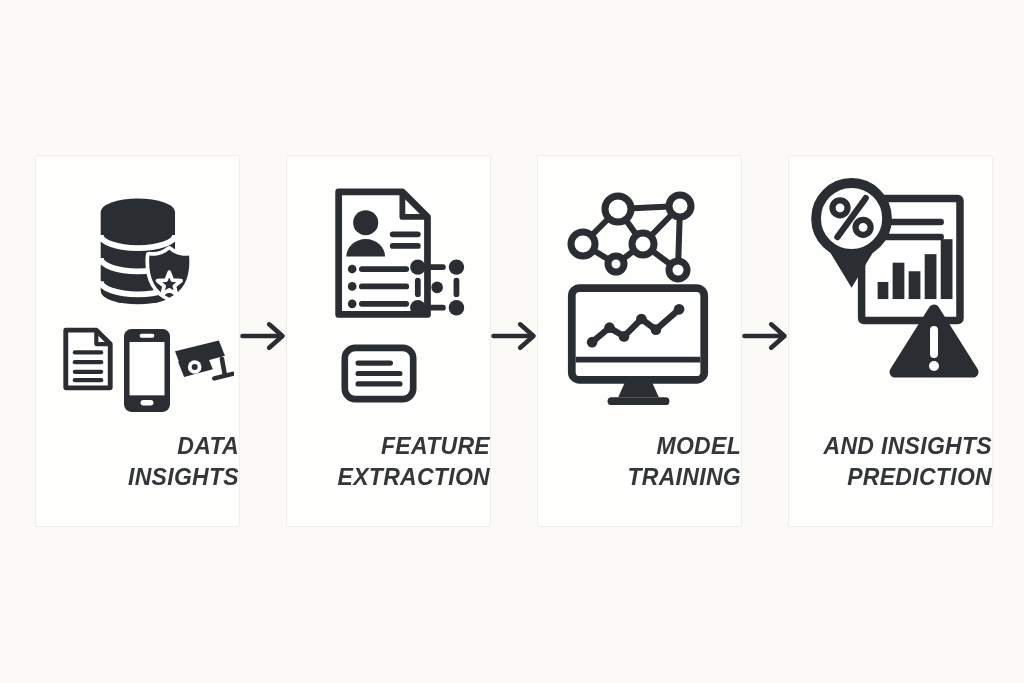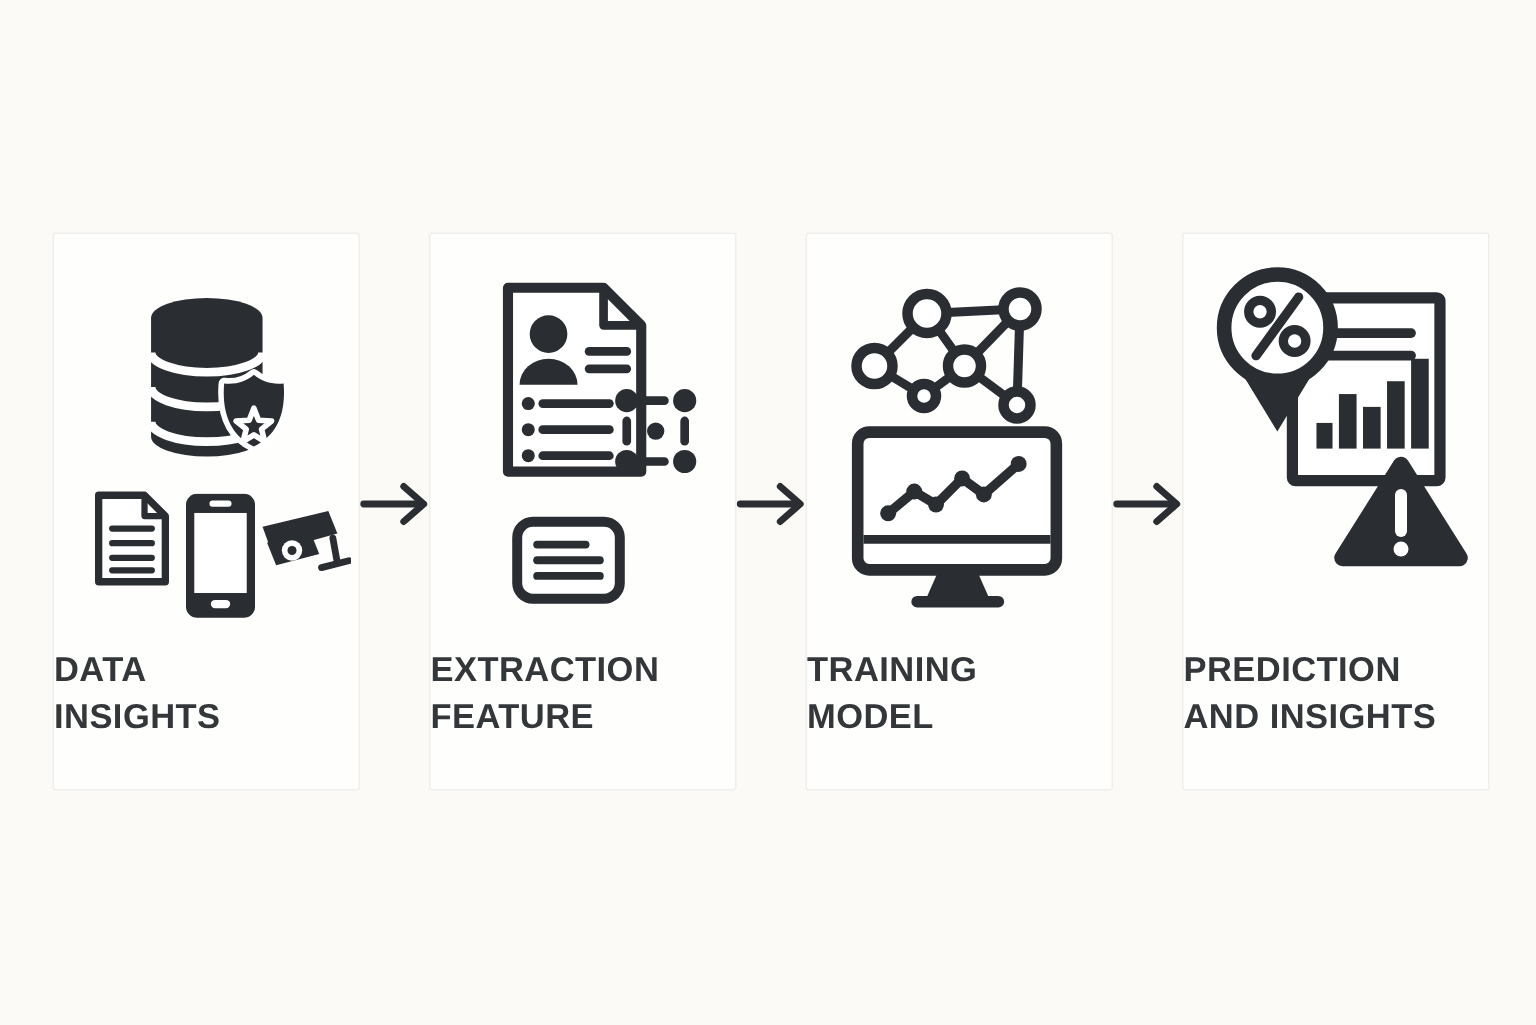--- a/index.html
+++ b/index.html
@@ -22,22 +22,22 @@
   .panel{
     position:absolute;top:155px;width:205px;height:372px;
     background:var(--panel);
     border:1px solid var(--panel-border);
     border-radius:2px;
   }
   .panel.p1{left:35px;} .panel.p2{left:286px;} .panel.p3{left:537px;} .panel.p4{left:788px;}
   .panel svg{position:absolute;color:var(--ink);}
   .panel-label{
     position:absolute;top:275px;left:0;right:0;
-    text-align:left;font-size:23px;font-weight:700;
-    color:var(--text);line-height:1.35;letter-spacing:.3px;
+    text-align:right;font-size:23px;font-weight:700;
+    color:var(--text);line-height:1.35;letter-spacing:.3px;font-style:italic;
   }
   .panel-label span{display:block;}
   .arrow{
     position:absolute;top:321px;width:50px;height:30px;color:var(--ink);
   }
   .arrow.a1{left:240px;} .arrow.a2{left:491px;} .arrow.a3{left:742px;}
 </style>
 </head>
 <body>
 
@@ -131,22 +131,22 @@
     </svg>
     <svg style="left:54px;top:188px;width:76px;height:59px" viewBox="0 0 80 62">
       <rect x="4" y="4" width="72" height="54" rx="11" fill="#fff" stroke="currentColor" stroke-width="7"></rect>
       <g stroke="currentColor" stroke-width="5.5" stroke-linecap="round">
         <line x1="18" y1="20" x2="52" y2="20"></line>
           <line x1="18" y1="31" x2="62" y2="31"></line>
           <line x1="18" y1="42" x2="62" y2="42"></line>
       </g>
     </svg>
     <div class="panel-label">
+      <span>FEATURE</span>
       <span>EXTRACTION</span>
-      <span>FEATURE</span>
     </div>
   </section>
 
   <svg class="arrow a2" viewBox="0 0 60 36">
     <g stroke="currentColor" stroke-width="5.5" stroke-linecap="round" stroke-linejoin="round" fill="none">
       <line x1="3" y1="18" x2="46" y2="18"></line>
         <path d="M35,4 L51,18 L35,32"></path>
     </g>
   </svg>
 
@@ -182,22 +182,22 @@
           <circle cx="27" cy="62" r="5.5"></circle>
             <circle cx="45" cy="47" r="5.5"></circle>
             <circle cx="60" cy="56" r="5.5"></circle>
           <circle cx="78" cy="38" r="5.5"></circle>
             <circle cx="93" cy="49" r="5.5"></circle>
             <circle cx="117" cy="28" r="5.5"></circle>
         </g>
       </g>
     </svg>
     <div class="panel-label">
+      <span>MODEL</span>
       <span>TRAINING</span>
-      <span>MODEL</span>
     </div>
   </section>
 
   <svg class="arrow a3" viewBox="0 0 60 36">
     <g stroke="currentColor" stroke-width="5.5" stroke-linecap="round" stroke-linejoin="round" fill="none">
       <line x1="3" y1="18" x2="46" y2="18"></line>
         <path d="M35,4 L51,18 L35,32"></path>
     </g>
   </svg>
 
@@ -224,18 +224,18 @@
         <circle cx="70" cy="60" r="8.5" fill="none" stroke="currentColor" stroke-width="7"></circle>
         <line x1="73" y1="27" x2="41" y2="71" stroke="currentColor" stroke-width="7" stroke-linecap="round"></line>
       </g>
     </svg>
     <svg style="left:100px;top:146px;width:90px;height:80px" viewBox="0 0 90 80">
       <path d="M45,8 L84,70 H6 Z" fill="currentColor" stroke="currentColor" stroke-width="11" stroke-linejoin="round"></path>
       <line x1="45" y1="28" x2="45" y2="52" stroke="#fff" stroke-width="8" stroke-linecap="round"></line>
       <circle cx="45" cy="64" r="5" fill="#fff"></circle>
     </svg>
     <div class="panel-label">
+      <span>AND INSIGHTS</span>
       <span>PREDICTION</span>
-      <span>AND INSIGHTS</span>
     </div>
   </section>
 
 </div>
 
 </body></html>

